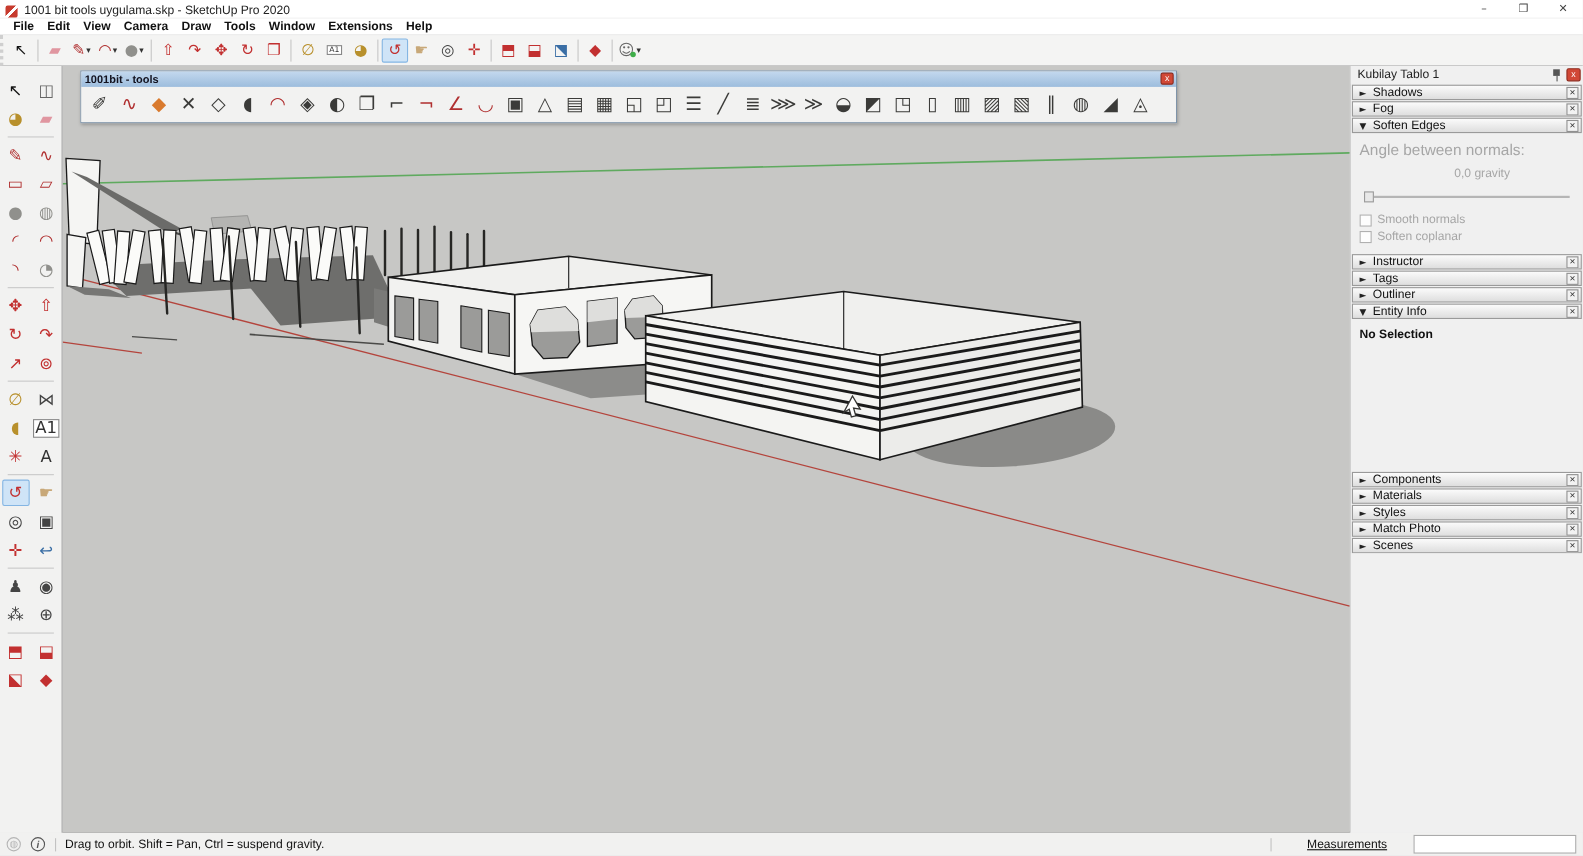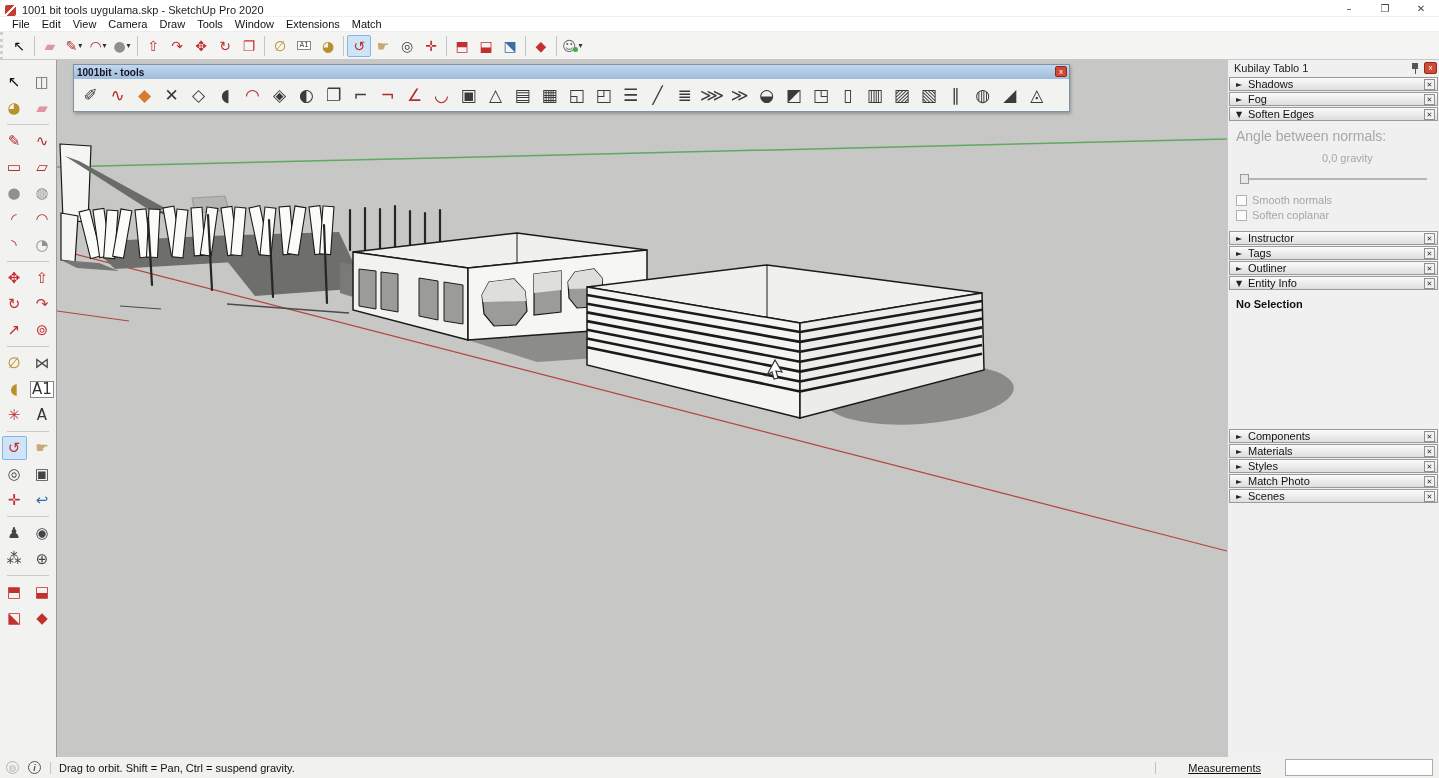--- a/index.html
+++ b/index.html
@@ -11,21 +11,21 @@
   .titlebar{height:17px;background:#ffffff;display:flex;align-items:flex-end;border-bottom:1px solid #f0f0f0;}
   .logo{width:11px;height:11px;margin:0 6px 0 5px;border-radius:2px;background:
     linear-gradient(135deg,#c73b2e 42%,#ffffff 42%,#ffffff 58%,#c73b2e 58%);}
   .title-text{font-size:11px;color:#222;}
   .win-controls{margin-left:auto;display:flex;height:100%;}
   .win-btn{width:36px;height:100%;display:flex;align-items:center;justify-content:center;
     font-size:10px;color:#444;font-family:"DejaVu Sans",sans-serif;}
 
   
   .menubar{height:15px;background:#ffffff;display:flex;align-items:center;padding-left:6px;border-bottom:1px solid #ececec;}
-  .menu-item{padding:0 6px;font-size:11px;color:#111;}
+  .menu-item{padding:0 6px;font-size:11px;color:#111;font-weight:bold;}
 
   
   .toolbar{height:28px;background:#f4f4f3;display:flex;align-items:center;padding-left:4px;
     border-bottom:1px solid #c9c9c9;border-left:3px dotted #cfcfcf;}
   .tbtn{height:22px;min-width:24px;display:flex;align-items:center;justify-content:center;
     border:1px solid transparent;border-radius:2px;padding:0 1px;}
   .tbtn .glyph{font-family:"DejaVu Sans",sans-serif;font-size:14px;line-height:1;}
   .tbtn.active{background:#cfe4f7;border-color:#84b5e3;}
   .tbtn .caret{font-size:8px;color:#333;margin-left:1px;font-family:"DejaVu Sans",sans-serif;}
   .tbtn .boxed{font-size:7px;border:1px solid #888;background:#fff;padding:0 1px;color:#333;}
@@ -114,21 +114,21 @@
 
 <div class="menubar" id="menubar">
     <span class="menu-item">File</span>
     <span class="menu-item">Edit</span>
     <span class="menu-item">View</span>
     <span class="menu-item">Camera</span>
     <span class="menu-item">Draw</span>
     <span class="menu-item">Tools</span>
     <span class="menu-item">Window</span>
     <span class="menu-item">Extensions</span>
-    <span class="menu-item">Match</span>
+    <span class="menu-item">Help</span>
   </div>
 
 <div class="toolbar" id="maintoolbar">
     <div class="tbtn">
       <span class="glyph" style="color: rgb(17, 17, 17);">↖</span>
     </div>
     <div class="tsep"></div>
     <div class="tbtn">
       <span class="glyph" style="color: rgb(224, 150, 160);">▰</span>
     </div>

